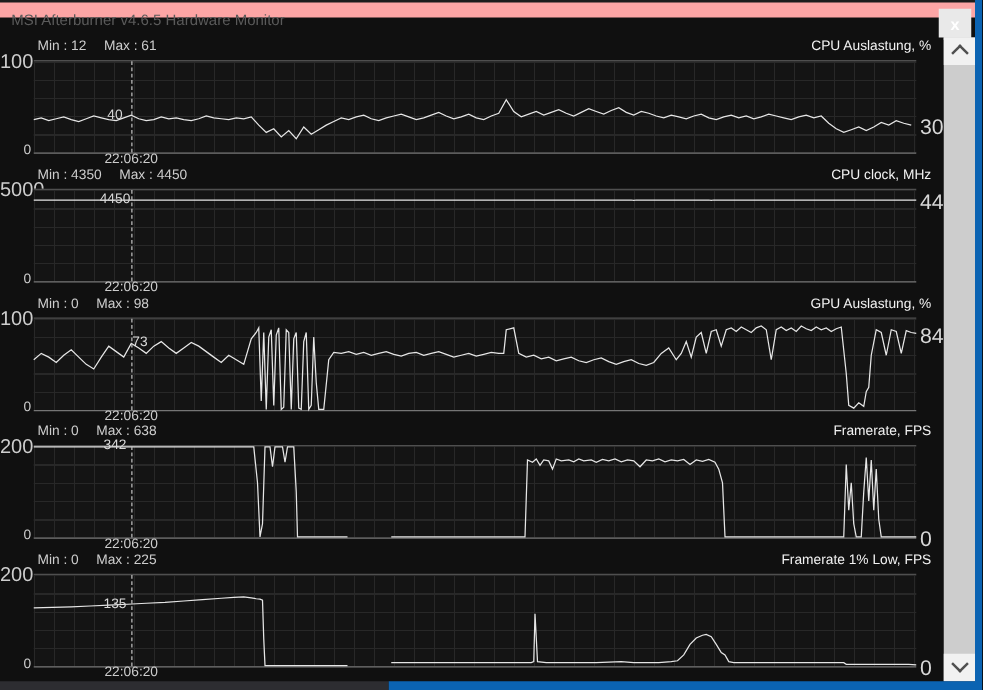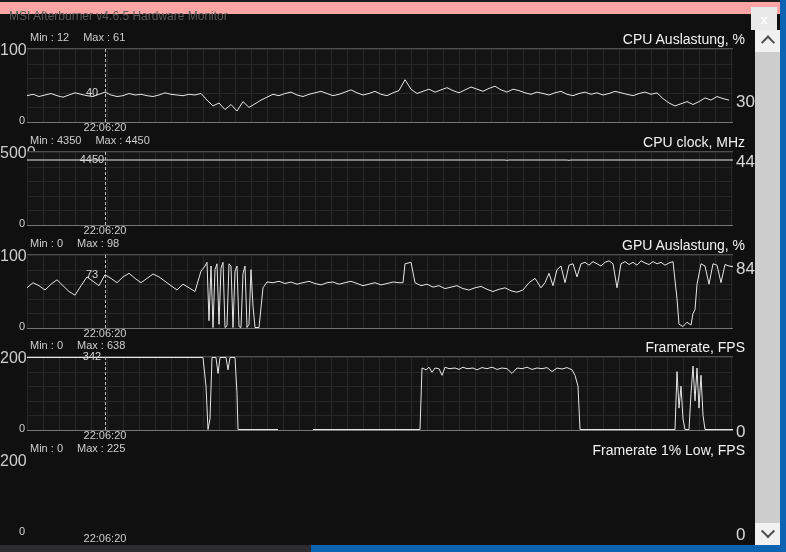--- a/index.html
+++ b/index.html
@@ -10,21 +10,21 @@
             border-top:2px solid #1c1c1c;box-sizing:border-box;}
   .title{position:absolute;left:9px;top:7px;font-size:12px;color:#5a5a5a;white-space:nowrap;}
   .close-btn{position:absolute;left:751px;top:5px;width:26px;height:25px;background:#e9e9e9;
              color:#ffffff;font-size:13px;font-weight:bold;display:flex;align-items:center;
              justify-content:center;cursor:default;}
   
   .graphs{position:absolute;left:0;top:30px;width:755px;height:515px;background:#101010;}
   .panel{position:absolute;left:0;width:755px;}
   .minmax{position:absolute;left:30px;top:1px;font-size:11px;color:#cdcdcd;white-space:nowrap;}
   .minmax .max{margin-left:14px;}
-  .ptitle{position:absolute;right:10px;top:1px;font-size:14px;color:#f2f2f2;white-space:nowrap;}
+  .ptitle{position:absolute;right:10px;top:1px;font-size:11px;color:#f2f2f2;white-space:nowrap;}
   .ytop{position:absolute;left:0;top:11px;width:25px;text-align:right;font-size:16px;color:#cdcdcd;}
   .ybottom{position:absolute;left:0;top:84px;width:25px;text-align:right;font-size:11px;color:#cdcdcd;}
   .plot{position:absolute;left:27px;top:18px;width:706px;height:73px;box-sizing:content-box;
         background-color:#141414;
         background-image:
           repeating-linear-gradient(to right,#282828 0 1px,transparent 1px 16px),
           repeating-linear-gradient(to bottom,#282828 0 1px,transparent 1px 14.6px);
         border-top:1px solid #4f4f4f;border-bottom:1px solid #757575;}
   .plot svg{position:absolute;left:0;top:0;width:706px;height:73px;overflow:visible;}
   .plot polyline{fill:none;stroke:#e6e6e6;stroke-width:1;}
@@ -104,21 +104,21 @@
         <span class="min">Min : 0</span><span class="max">Max : 98</span>
       </div>
       <div class="ptitle">GPU Auslastung, %</div>
       <div class="ytop">100</div>
       <div class="ybottom">0</div>
       <div class="plot">
         <svg viewBox="0 0 706 73" preserveAspectRatio="none">
             <polyline points="0,32.8 6,27.7 12,30.7 18,35.0 24,29.2 30,24.8 36,30.7 42,36.5 48,40.2 54,30.7 60,21.9 66,26.3 72,30.7 78,19.7 84,23.4 90,27.7 96,21.9 102,18.3 108,23.4 114,27.7 120,23.4 126,19.0 132,21.9 138,26.3 144,30.7 150,35.0 156,29.2 162,32.8 168,36.5 174,16.1 178,11.0 180,7.3 182,65.7 184,11.0 186,72.5 188,14.6 190,8.8 192,69.3 194,13.1 196,7.3 198,72.5 200,70.8 202,8.8 204,11.0 206,72.5 208,16.1 210,11.0 212,71.5 214,72.5 216,18.3 218,11.0 220,72.5 222,69.3 224,14.6 226,51.1 228,72.5 232,72.5 236,32.8 240,27.0 246,27.7 252,26.3 258,28.5 264,27.0 270,29.2 276,27.7 282,26.3 288,28.5 294,29.9 300,27.7 306,27.0 312,29.2 318,27.7 324,26.3 330,28.5 336,30.7 342,29.2 348,27.7 354,29.9 360,28.5 366,27.0 372,27.7 376,27.7 378,8.8 384,7.3 388,27.7 394,30.7 400,29.2 406,32.1 412,30.7 418,33.6 424,32.1 430,30.7 436,33.6 442,35.0 448,32.8 454,31.4 460,34.3 466,36.5 472,34.3 478,32.8 484,35.8 490,37.2 496,35.0 502,27.7 508,23.4 514,32.8 518,27.7 522,18.3 526,30.7 530,14.6 534,11.0 538,27.7 542,10.2 546,8.8 550,21.9 554,8.8 558,7.3 562,10.2 566,6.6 570,8.8 574,11.0 578,7.3 582,5.8 586,8.8 590,32.8 594,8.8 598,6.6 602,9.5 606,7.3 610,10.2 614,5.8 618,8.0 622,9.5 626,6.6 630,8.8 634,7.3 638,10.2 642,8.0 646,6.6 650,43.8 652,69.3 656,71.5 660,67.2 664,70.1 666,58.4 668,54.8 670,29.2 674,8.8 678,11.0 682,29.2 686,8.8 690,10.2 694,27.7 698,9.5 702,11.0 706,11.7"></polyline>
           </svg>
         <div class="cursor-line"></div>
-        <div class="cursor-value" style="top: 13px;">73</div>
+        <div class="cursor-value" style="top: 13px; margin-left: 20px;">73</div>
       </div>
       <div class="current-value" style="top: 23px;">84</div>
       <div class="time-label">22:06:20</div>
     </div>
 
     <div class="panel" style="top:308px;height:103px">
       <div class="minmax">
         <span class="min">Min : 0</span><span class="max">Max : 638</span>
       </div>
       <div class="ptitle">Framerate, FPS</div>
@@ -136,20 +136,28 @@
       <div class="time-label">22:06:20</div>
     </div>
 
     <div class="panel" style="top:411px;height:104px">
       <div class="minmax">
         <span class="min">Min : 0</span><span class="max">Max : 225</span>
       </div>
       <div class="ptitle">Framerate 1% Low, FPS</div>
       <div class="ytop">200</div>
       <div class="ybottom">0</div>
+      <div class="plot">
+        <svg viewBox="0 0 706 73" preserveAspectRatio="none">
+            <polyline points="0,26.3 15,25.9 30,25.5 45,24.8 60,24.1 75,23.4 90,22.6 105,21.9 120,20.8 135,19.7 150,18.6 160,17.9 168,17.5 174,18.3 178,19.0 181,19.3 183,20.1 184,51.1 185,72.5 251,72.5"></polyline>
+            <polyline points="286,70.1 340,70.1 398,70.1 400,69.3 401,31.0 403,69.3 410,70.1 450,70.1 470,69.3 480,70.1 500,70.1 510,69.3 515,68.6 520,63.9 525,55.5 530,50.4 535,48.2 538,47.5 542,49.3 546,55.5 550,62.0 553,63.9 556,69.3 560,70.1 600,70.1 640,70.1 648,70.1 650,71.5 700,71.5 706,71.9"></polyline>
+          </svg>
+        <div class="cursor-line"></div>
+        <div class="cursor-value" style="top: 17px;">135</div>
+      </div>
       <div class="current-value" style="top: 84px;">0</div>
       <div class="time-label">22:06:20</div>
     </div>
 
   </div>
 
   <div class="scrollbar">
     <div class="sb-btn sb-up">
       <div class="chev up"></div>
     </div>

